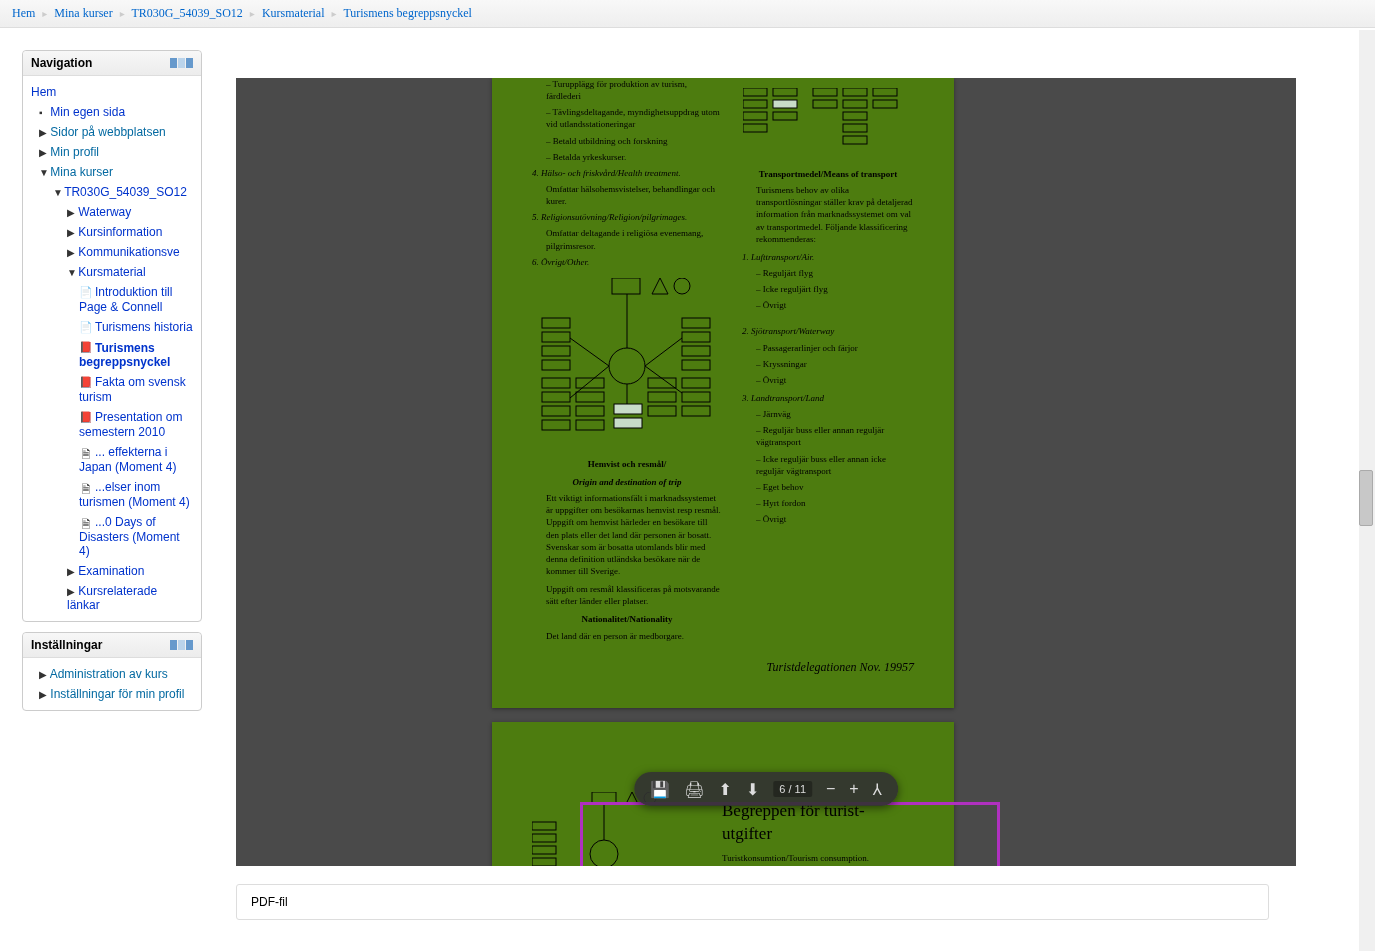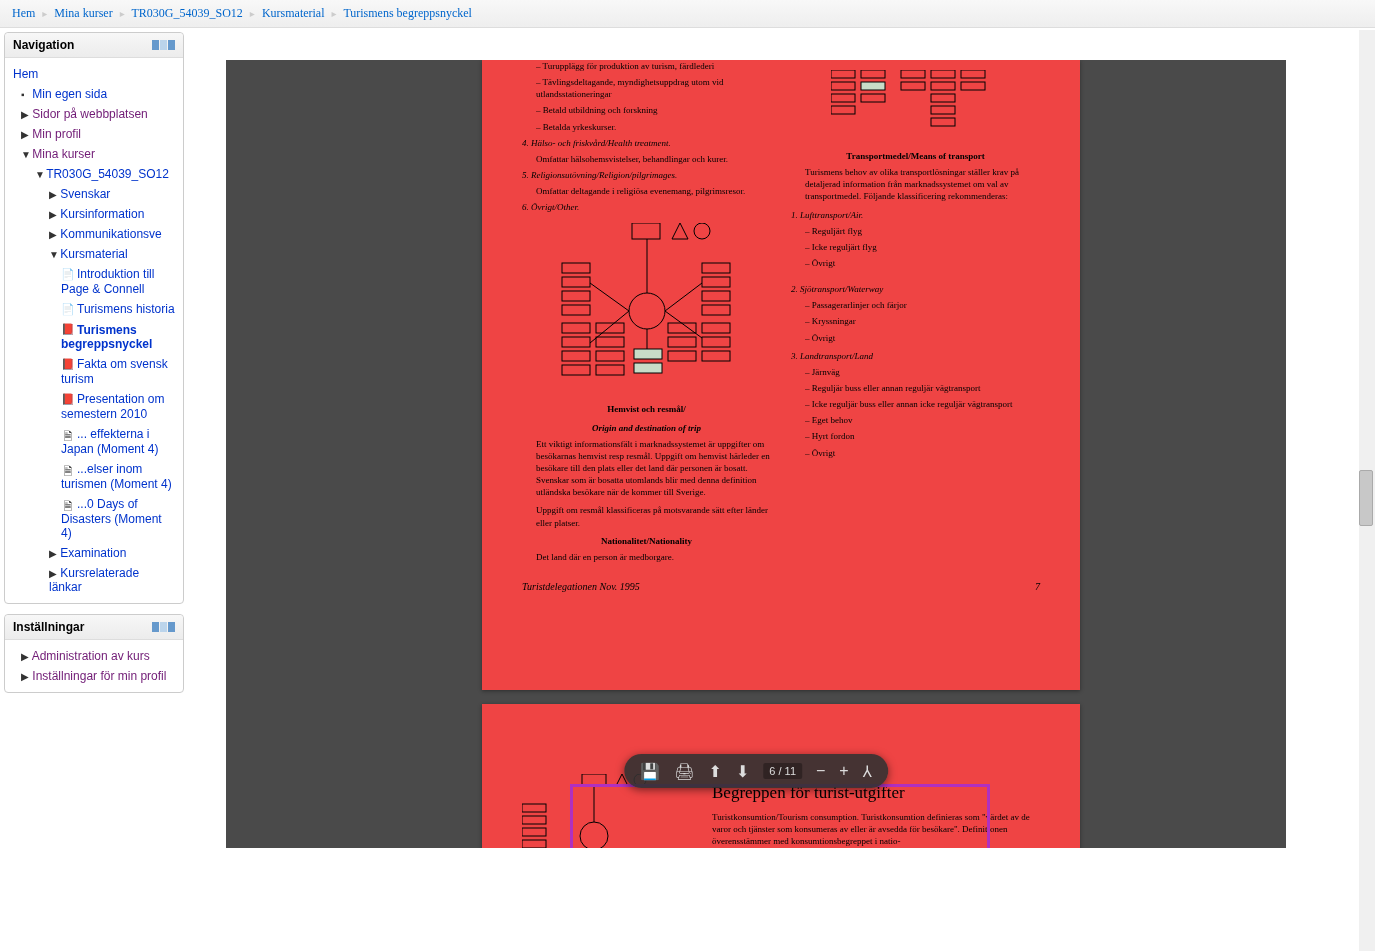--- a/index.html
+++ b/index.html
@@ -2,59 +2,59 @@
 <html><head>
 <meta charset="utf-8">
 <style>
 * { box-sizing: border-box; margin: 0; padding: 0; }
 body { font-family: Arial, Helvetica, sans-serif; font-size: 12px; background: #fff; width: 1375px; height: 951px; overflow: hidden; position: relative; }
 
 .breadcrumb { background: linear-gradient(#f8f8f8, #eeeeee); border-bottom: 1px solid #ddd; padding: 6px 12px; font-size: 12px; font-family: Liberation Serif, serif; }
 .breadcrumb a { color: #0066cc; text-decoration: none; }
 .breadcrumb .sep { color: #ccc; margin: 0 4px; font-size: 10px; }
 
-.layout { display: flex; padding: 4px; gap: 12px; }
+.layout { display: flex; padding: 22px; gap: 4px; }
 .side { width: 180px; flex-shrink: 0; }
 
 .block { border: 1px solid #ccc; border-radius: 4px; margin-bottom: 10px; background: #fff; }
 .block-header { background: linear-gradient(#f7f7f7, #ececec); border-bottom: 1px solid #ddd; padding: 5px 8px; font-weight: bold; font-size: 12px; display: flex; justify-content: space-between; align-items: center; border-radius: 4px 4px 0 0; }
 .block-header .controls { display: flex; gap: 1px; }
 .block-header .controls span { width: 7px; height: 10px; background: #6699cc; display: inline-block; }
 .block-header .controls span:nth-child(2) { background: #bbd4eb; }
 .block-body { padding: 6px 4px; font-size: 12px; }
 
 .tree a { color: #0033cc; text-decoration: none; }
 .tree ul { list-style: none; }
 .tree > ul > li { padding: 3px 4px; }
 .tree li { padding: 3px 0; }
 .tree .lvl1 { padding-left: 12px; }
 .tree .lvl2 { padding-left: 26px; }
 .tree .lvl3 { padding-left: 40px; }
 .tree .lvl4 { padding-left: 52px; }
 .tree .caret { display: inline-block; width: 8px; font-size: 10px; color: #333; }
 .tree .ico { display: inline-block; width: 14px; height: 14px; margin-right: 2px; vertical-align: middle; font-size: 11px; text-align: center; }
 .tree .current { font-weight: bold; }
-.tree .plain { color: #701a75; }
+.tree .plain { color: #0369a1; }
 
 .mainarea { flex: 1; padding-left: 30px; padding-top: 28px; }
 .viewer { width: 1060px; height: 788px; background: #4a4a4a; position: relative; overflow: hidden; }
-.page { position: absolute; background: #ef4444; width: 598px; box-shadow: 0 1px 4px rgba(0,0,0,0.4); }
+.page { position: absolute; background: #4d7c0f; width: 462px; box-shadow: 0 1px 4px rgba(0,0,0,0.4); }
 .page1 { top: 0; left: 256px; height: 630px; }
 .page2 { top: 644px; left: 256px; height: 240px; }
 
 .pdfcol { font-family: Georgia, 'Times New Roman', serif; font-size: 9px; line-height: 1.35; color: #000; }
 .pdfcols { display: flex; padding: 0 40px; gap: 20px; }
 .pdfcols .c1 { flex: 1; }
 .pdfcols .c2 { flex: 1; }
 .pdfcol p { margin-bottom: 4px; }
 .pdfcol .indent { padding-left: 14px; }
 .pdfcol em { font-style: italic; }
 .pdfcol .sect { font-weight: bold; margin-top: 6px; text-align: center; }
 .pdfcol .sect em { font-weight: bold; }
-.pagefoot { display: flex; justify-content: space-between; padding: 14px 40px 0 40px; font-style: italic; font-size: 10px; font-family: Georgia, serif; }
+.pagefoot { display: flex; justify-content: flex-end; padding: 14px 40px 0 40px; font-style: italic; font-size: 12px; font-family: Georgia, serif; }
 
 .diagram { margin: 10px 0; display: flex; justify-content: center; }
 
 .page2overlay { position: absolute; border: 3px solid #b030c0; top: 80px; left: 88px; width: 420px; height: 96px; pointer-events: none; }
 .page2 .bigtitle { font-family: Georgia, serif; font-size: 17px; padding: 0 40px 0 230px; margin-top: 78px; }
 
 .toolbar { position: absolute; bottom: 60px; left: 50%; transform: translateX(-50%); background: rgba(50,50,50,0.9); border-radius: 20px; padding: 6px 16px; display: flex; gap: 14px; align-items: center; color: #ddd; font-size: 13px; box-shadow: 0 2px 8px rgba(0,0,0,0.5); }
 .toolbar .tbtn { cursor: pointer; font-size: 16px; color: #ddd; }
 .toolbar .pagenum { background: rgba(0,0,0,0.3); padding: 2px 6px; border-radius: 2px; font-size: 11px; }
 
@@ -91,21 +91,21 @@
           </span>
       </div>
       <div class="block-body tree">
         <ul>
           <li><a href="#">Hem</a></li>
           <li class="lvl1"><span class="caret">▪</span> <a href="#">Min egen sida</a></li>
           <li class="lvl1"><span class="caret">▶</span> <span class="plain">Sidor på webbplatsen</span></li>
           <li class="lvl1"><span class="caret">▶</span> <span class="plain">Min profil</span></li>
           <li class="lvl1"><span class="caret">▼</span> <span class="plain">Mina kurser</span></li>
           <li class="lvl2"><span class="caret">▼</span> <a href="#">TR030G_54039_SO12</a></li>
-          <li class="lvl3"><span class="caret">▶</span> <a href="#">Svenskar</a></li>
+          <li class="lvl3"><span class="caret">▶</span> <a href="#">Waterway</a></li>
           <li class="lvl3"><span class="caret">▶</span> <a href="#">Kursinformation</a></li>
           <li class="lvl3"><span class="caret">▶</span> <a href="#">Kommunikationsve</a></li>
           <li class="lvl3"><span class="caret">▼</span> <a href="#">Kursmaterial</a></li>
           <li class="lvl4"><span class="ico">📄</span><a href="#">Introduktion till Page &amp; Connell</a></li>
           <li class="lvl4"><span class="ico">📄</span><a href="#">Turismens historia</a></li>
           <li class="lvl4 current"><span class="ico">📕</span><a href="#">Turismens begreppsnyckel</a></li>
           <li class="lvl4"><span class="ico">📕</span><a href="#">Fakta om svensk turism</a></li>
           <li class="lvl4"><span class="ico">📕</span><a href="#">Presentation om semestern 2010</a></li>
           <li class="lvl4"><span class="ico">🗎</span><a href="#">... effekterna i Japan (Moment 4)</a></li>
           <li class="lvl4"><span class="ico">🗎</span><a href="#">...elser inom turismen (Moment 4)</a></li>
@@ -278,18 +278,19 @@
           <span>/</span>
           <span>11</span>
         </span>
         <span class="tbtn">−</span>
         <span class="tbtn">+</span>
         <span class="tbtn">⅄</span>
       </div>
 
     </div>
 
+    <div class="filetype">PDF-fil</div>
   </div>
 </div>
 
 <div class="vscroll">
   <div class="thumb"></div>
 </div>
 
 </body></html>

